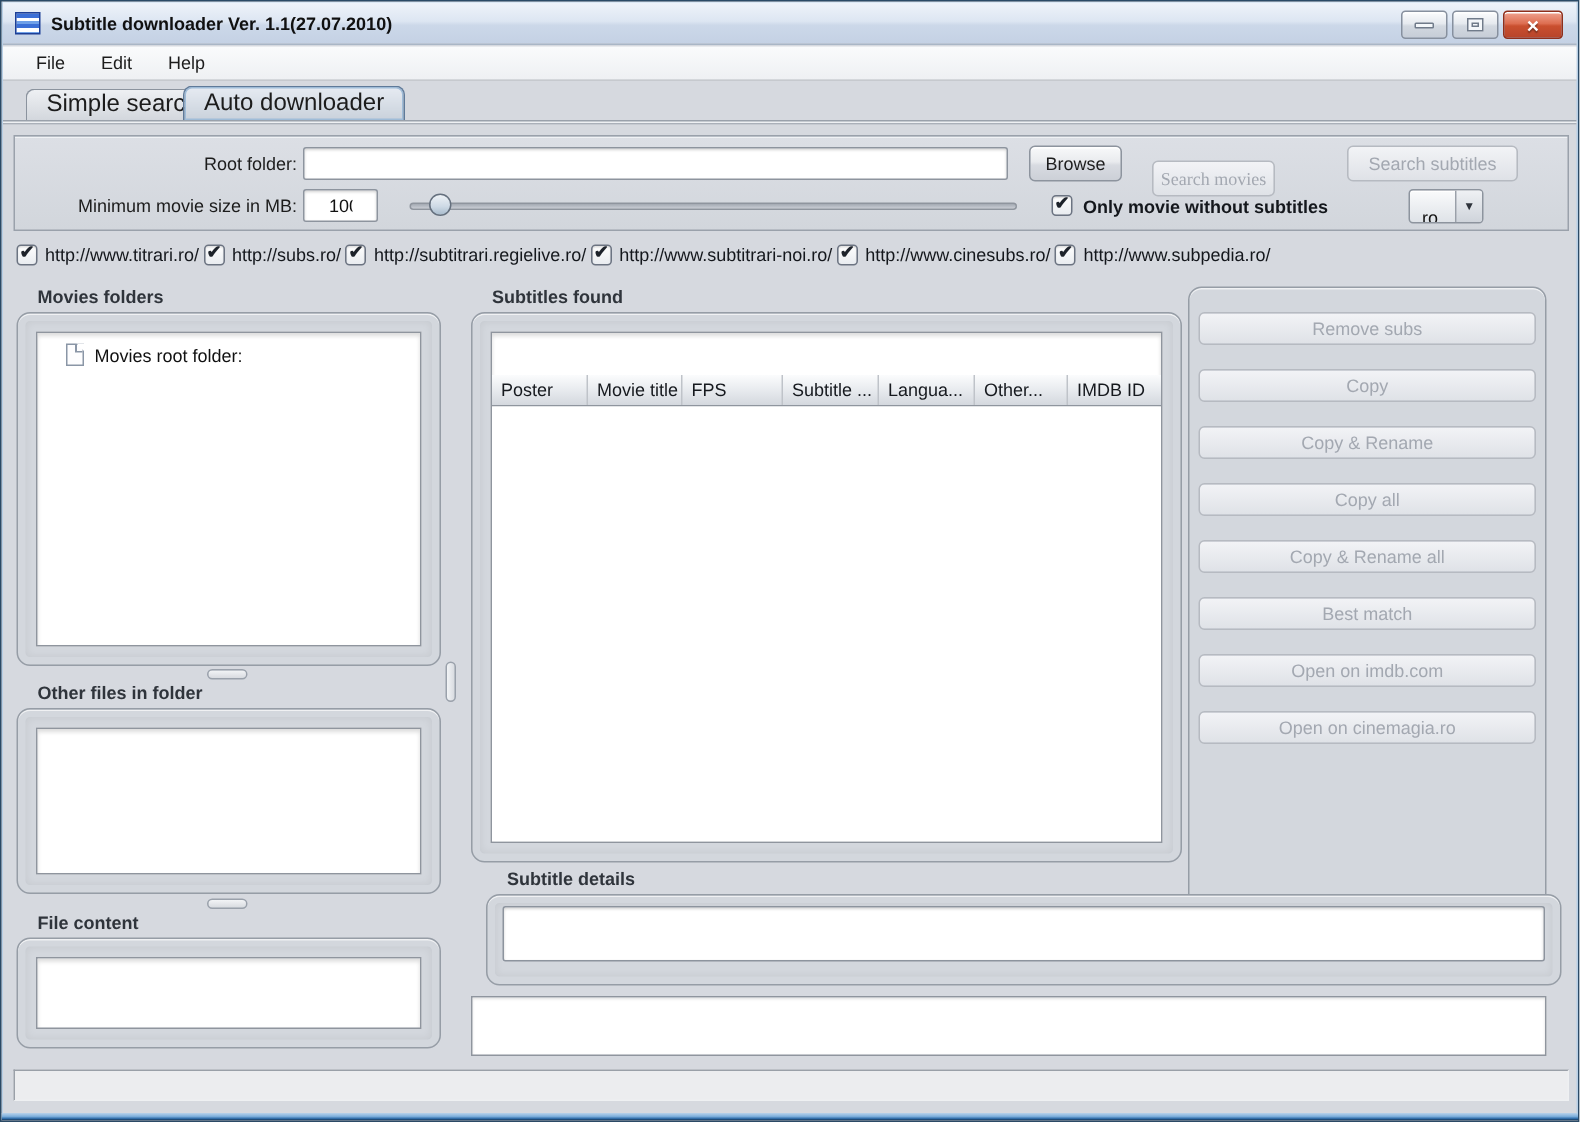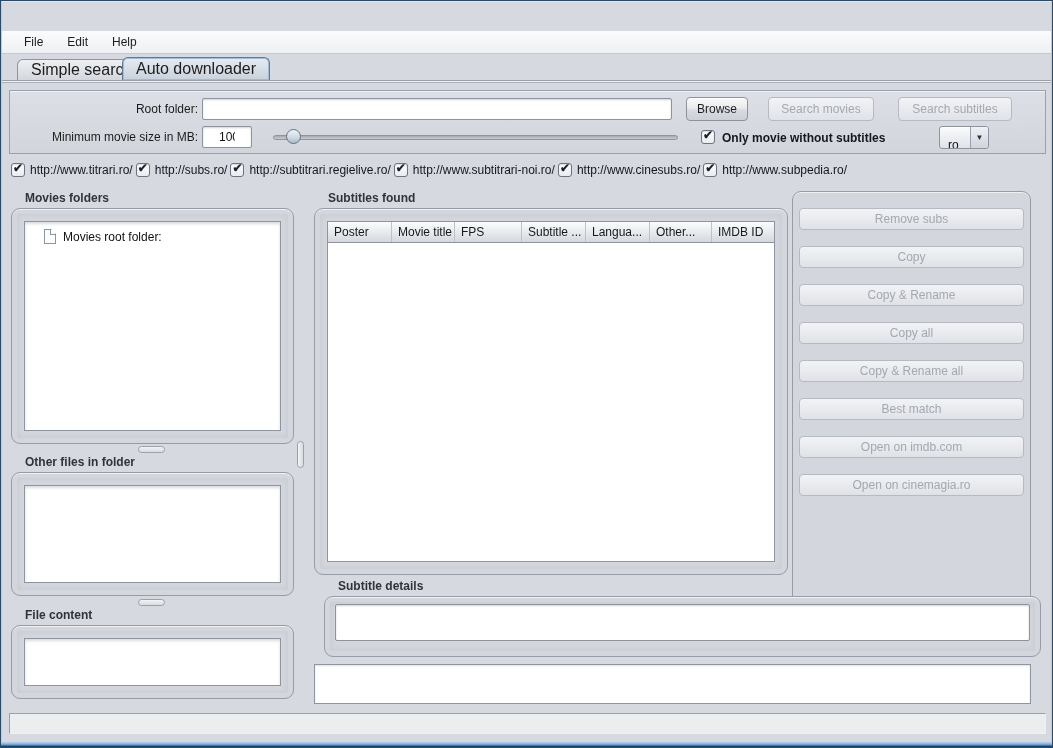--- a/index.html
+++ b/index.html
@@ -98,21 +98,21 @@
 
   .h-grip { position:absolute; width:27px; height:7px; border:1px solid #9aa1ab; border-radius:4px;
             background:linear-gradient(180deg,#f2f4f6,#d8dbe0); }
   .v-grip { position:absolute; width:7px; height:27px; border:1px solid #9aa1ab; border-radius:4px;
             background:linear-gradient(90deg,#f2f4f6,#d8dbe0); }
 
   
   .table-wrap { display:flex; flex-direction:column; height:100%; }
   .table-header { display:flex; height:21px; flex:none;
                   background:linear-gradient(180deg,#fbfcfd 0%,#e6e9ed 55%,#d4d8de 100%);
-                  border-bottom:1px solid #8f959e; }
+                  border-bottom:1px solid #8f959e;margin-top:28px; }
   .th { font-size:12px; line-height:20px; padding-left:6px; border-right:1px solid #bfc3c9;
         color:#16191e; white-space:nowrap; overflow:hidden; }
   .table-body { flex:1; background:#fff; }
 
   
   .actions-panel { position:absolute; left:791px; top:190px; width:239px; height:440px;
                    border:1px solid #969da6; border-radius:9px; background:#d3d7dd;
                    box-shadow: inset 0 1px 0 rgba(255,255,255,.65); padding:16px 6px 0 6px; }
   .action-btn { width:100%; height:22px; margin-bottom:16px; }
 
@@ -125,38 +125,53 @@
                border:1px solid; border-color:#9aa0a8 #eef0f2 #eef0f2 #9aa0a8; font-size:12px; color:#333;
                padding:2px 6px; }
   .bottom-edge { position:absolute; left:0; right:0; bottom:0; height:5px;
                  background:linear-gradient(180deg,#b9d2ea 0%,#7fb0dd 45%,#2f6ca8 75%,#10263f 100%); }
 </style>
 </head>
 <body>
 
 <div class="frame">
 
+  <div class="titlebar">
+    <div class="app-icon"></div>
+    <div class="title-text">Subtitle downloader Ver. 1.1(27.07.2010)</div>
+    <div class="win-controls">
+      <div class="win-btn">
+          <div class="glyph-min"></div>
+        </div>
+      <div class="win-btn">
+          <div class="glyph-max"></div>
+        </div>
+      <div class="win-btn close">
+          <div class="glyph-close">×</div>
+        </div>
+    </div>
+  </div>
 
   <div class="menubar">
     <div class="menu-item">File</div>
     <div class="menu-item">Edit</div>
     <div class="menu-item">Help</div>
   </div>
 
   <div class="tabrow">
     <div class="tab t-simple">Simple search</div>
     <div class="tab t-auto">Auto downloader</div>
   </div>
   <div class="tab-underline"></div>
 
   <div class="toolbar">
     <div class="tb-label" style="left:0; top:11px;">Root folder:</div>
     <input class="text-input" style="left: 192px; top: 7px; width: 470px; height: 22px;" value="">
     <div class="btn" style="position:absolute; left:676px; top:6px; width:62px; height:24px;">Browse</div>
-    <div class="btn disabled" style="position:absolute; left:758px; top:6px; width:106px; height:24px;">Search movies</div>
+    <div class="btn disabled" style="position:absolute; left:758px; top:16px; width:82px; height:24px;font-family:Liberation Serif, serif;">Search movies</div>
     <div class="btn disabled" style="position:absolute; left:888px; top:6px; width:114px; height:24px;">Search subtitles</div>
 
     <div class="tb-label" style="left:0; top:39px;">Minimum movie size in MB:</div>
     <input class="text-input" style="left: 192px; top: 35px; width: 50px; height: 22px;" value="100">
     <div class="slider" style="left:263px; top:38px; width:405px;">
       <div class="slider-track"></div>
       <div class="slider-thumb" style="left: 5%;"></div>
     </div>
     <div class="cb checked" style="position:absolute; left:691px; top:39px;"></div>
     <div class="cb-bold-label" style="left:712px; top:40px;">Only movie without subtitles</div>

